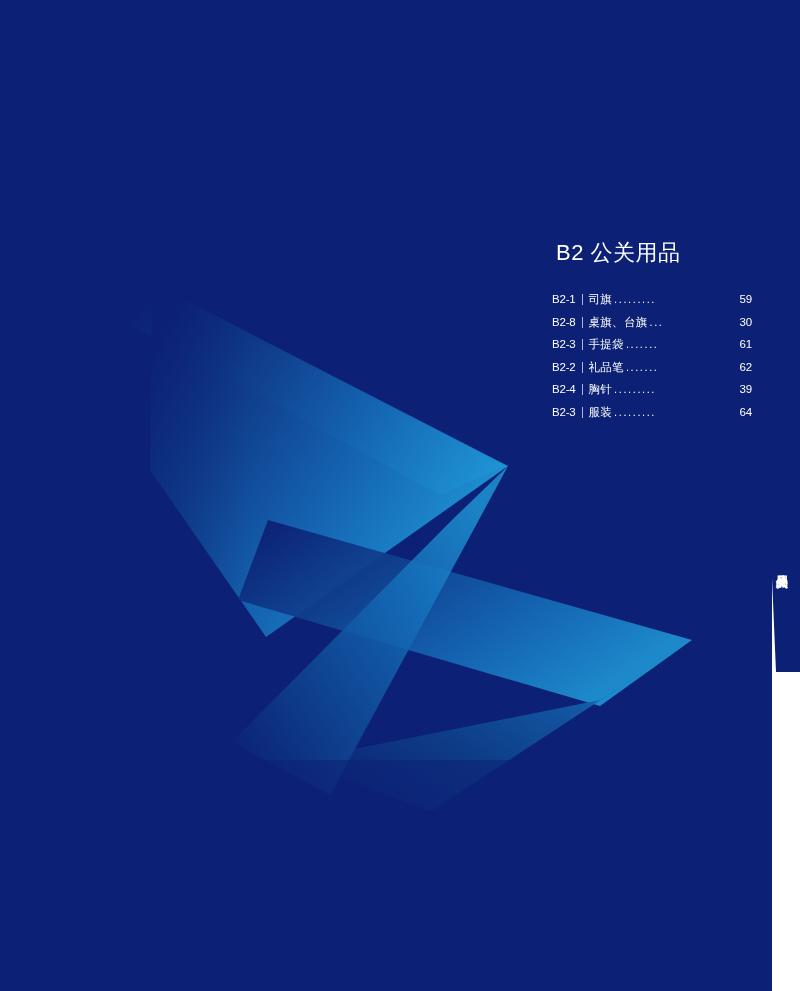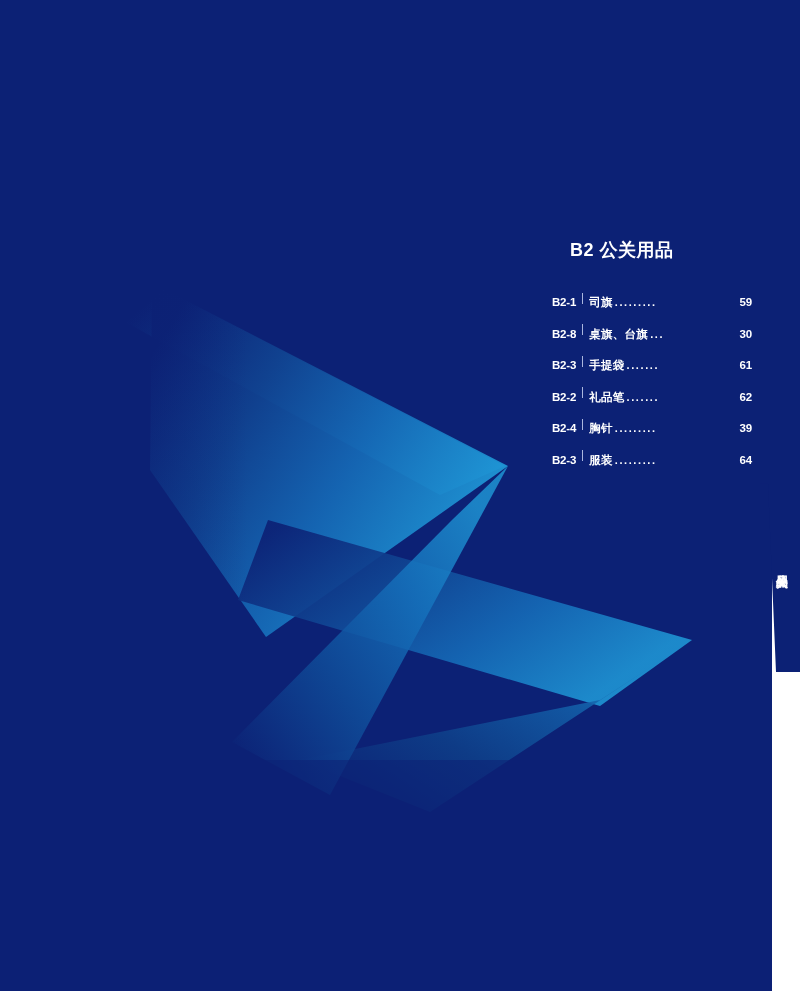--- a/index.html
+++ b/index.html
@@ -69,36 +69,36 @@
 
   
   .toc {
     position: absolute;
     left: 552px;
     top: 238px;
     width: 200px;
     color: #ffffff;
   }
   .toc-title {
-    font-size: 18px;
-    font-weight: bold;
+    font-size: 22px;
+    font-weight: normal;
     letter-spacing: 0.5px;
     white-space: nowrap;
-    margin: 0 0 26px 18px;
+    margin: 0 0 26px 4px;
   }
   .toc-list {
     margin: 0;
     padding: 0;
     list-style: none;
   }
   .toc-item {
     display: flex;
     align-items: baseline;
     font-size: 11.5px;
-    font-weight: bold;
+    font-weight: normal;
     line-height: 1;
     margin-bottom: 11px;
     white-space: nowrap;
     justify-content: center;
   }
   .toc-code {
     flex: none;
     letter-spacing: -0.2px;
   }
   .toc-divider {
@@ -117,21 +117,20 @@
     flex: 1 1 auto;
     overflow: hidden;
     letter-spacing: 1.6px;
     font-size: 11px;
     margin: 0 1px 0 2px;
     text-align: left;
   }
   .toc-page {
     flex: none;
     letter-spacing: -0.2px;
-    margin-top: 9px;
   }
 </style>
 </head>
 <body>
 
 <div id="page">
 
   <div class="navy-panel"></div>
 
   <svg class="graphic" viewBox="0 0 772 991" preserveAspectRatio="none">

